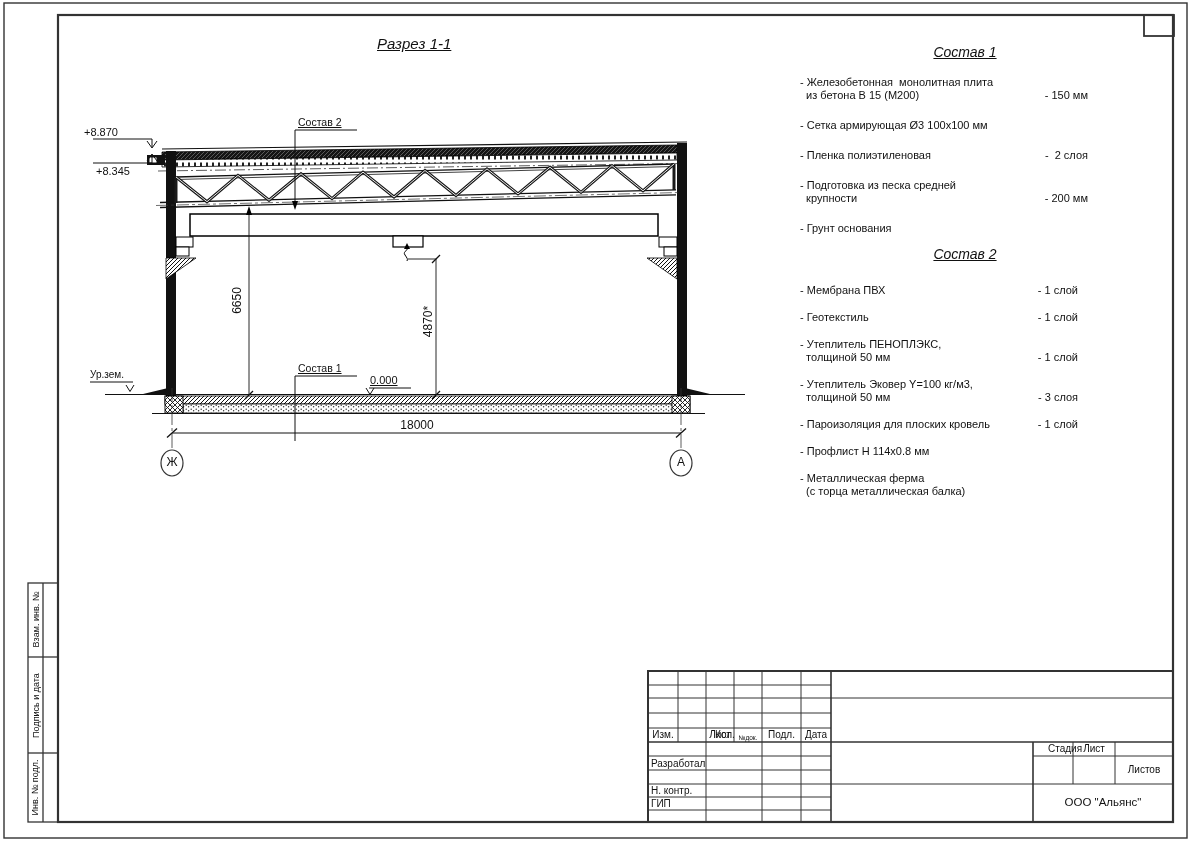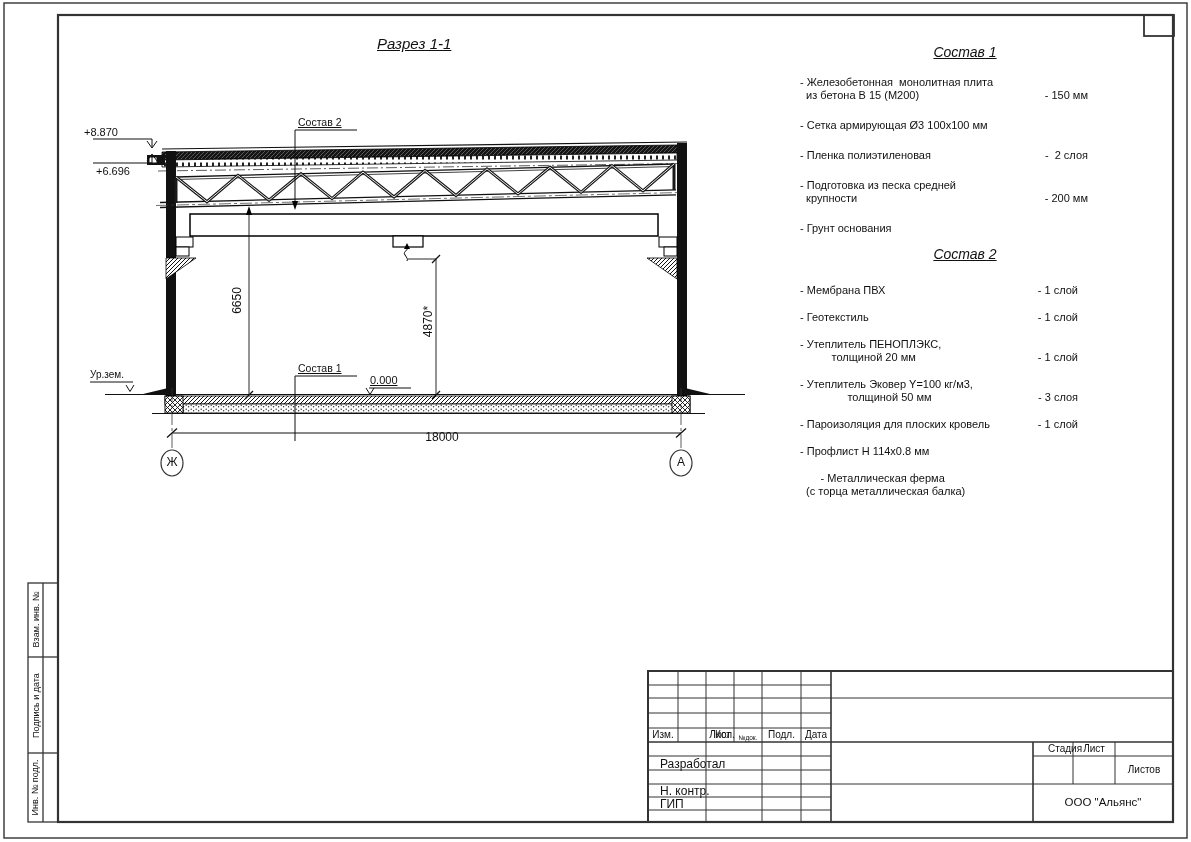--- a/index.html
+++ b/index.html
@@ -17,21 +17,21 @@
   .g17{margin-bottom:17px;}
   .g14{margin-bottom:14px;}
   .srow .t{white-space:pre;}
   .srow .v{white-space:pre;margin-left:20px;}
   .spec-head{position:absolute;font-size:14px;font-style:italic;text-decoration:underline;text-align:center;}
   
   .dtxt{position:absolute;font-size:11px;line-height:12px;}
   .dim{position:absolute;font-size:12px;line-height:13px;text-align:center;}
   
   .tb{position:absolute;font-size:10px;line-height:12px;text-align:center;}
-  .tbs{position:absolute;font-size:12px;line-height:10px;margin-left:9px;}
+  .tbs{position:absolute;font-size:10px;line-height:10px;}
   .strip{position:absolute;font-size:9px;line-height:13px;text-align:center;white-space:nowrap;}
 </style>
 </head>
 <body>
 
 <svg width="1191" height="842" viewBox="0 0 1191 842">
   <defs>
     <pattern id="xhatch" patternUnits="userSpaceOnUse" width="4" height="4">
       <rect width="4" height="4" fill="#151515"></rect>
       <path d="M0,4 L4,0" stroke="#888" stroke-width="0.6"></path>
@@ -199,30 +199,30 @@
       <polygon points="292,201 298,201 295,210" fill="#000" stroke="none"></polygon>
       <line x1="295" y1="376" x2="357" y2="376"></line>
       <line x1="295" y1="376" x2="295" y2="441"></line>
     </g>
   </g>
 </svg>
 
 <div class="abs it und ctr" style="left:377px;top:35px;width:130px;font-size:15px;">Разрез 1-1</div>
 
 <div class="dtxt" style="left:84px;top:126px;">+8.870</div>
-<div class="dtxt" style="left:96px;top:165px;">+6.696</div>
+<div class="dtxt" style="left:96px;top:165px;">+8.345</div>
 <div class="dtxt ctr" style="left:370px;top:374px;width:42px;">0.000</div>
 <div class="dtxt" style="left:90px;top:369px;font-size:10px;">Ур.зем.</div>
 
 <div class="dtxt ctr" style="left:298px;top:116px;width:62px;font-size:10.5px;">Состав 2</div>
 <div class="dtxt ctr" style="left:298px;top:362px;width:62px;font-size:10.5px;">Состав 1</div>
 
 <div class="dim rot" style="left:212px;top:294px;width:50px;">6650</div>
 <div class="dim rot" style="left:403px;top:315px;width:50px;">4870*</div>
-<div class="dim" style="left:414px;top:419px;width:56px;margin-top:12px;">18000</div>
+<div class="dim" style="left:389px;top:419px;width:56px;">18000</div>
 
 <div class="dim" style="left:160px;top:456px;width:24px;">Ж</div>
 <div class="dim" style="left:669px;top:456px;width:24px;">А</div>
 
 <div class="spec-head" style="left:880px;top:44px;width:170px;">Состав 1</div>
 <div class="spec" style="left:800px;top:76px;width:288px;">
   <div class="srow g17">
     <div class="t">- Железобетонная  монолитная плита
   из бетона В 15 (М200)</div>
       <div class="v">- 150 мм</div>
@@ -240,32 +240,32 @@
   крупности</div>
       <div class="v">- 200 мм</div>
   </div>
   <div class="srow g17">
     <div class="t">- Грунт основания</div>
       <div class="v"></div>
   </div>
 </div>
 
 <div class="spec-head" style="left:880px;top:246px;width:170px;">Состав 2</div>
-<div class="spec" style="left:800px;top:284px;width:278px;text-align:center;">
+<div class="spec" style="left:800px;top:284px;width:278px;">
   <div class="srow g14">
     <div class="t">- Мембрана ПВХ</div>
       <div class="v">- 1 слой</div>
   </div>
   <div class="srow g14">
     <div class="t">- Геотекстиль</div>
       <div class="v">- 1 слой</div>
   </div>
   <div class="srow g14">
     <div class="t">- Утеплитель ПЕНОПЛЭКС,
-  толщиной 20 мм</div>
+  толщиной 50 мм</div>
       <div class="v">- 1 слой</div>
   </div>
   <div class="srow g14">
     <div class="t">- Утеплитель Эковер Y=100 кг/м3,
   толщиной 50 мм</div>
       <div class="v">- 3 слоя</div>
   </div>
   <div class="srow g14">
     <div class="t">- Пароизоляция для плоских кровель</div>
       <div class="v">- 1 слой</div>

